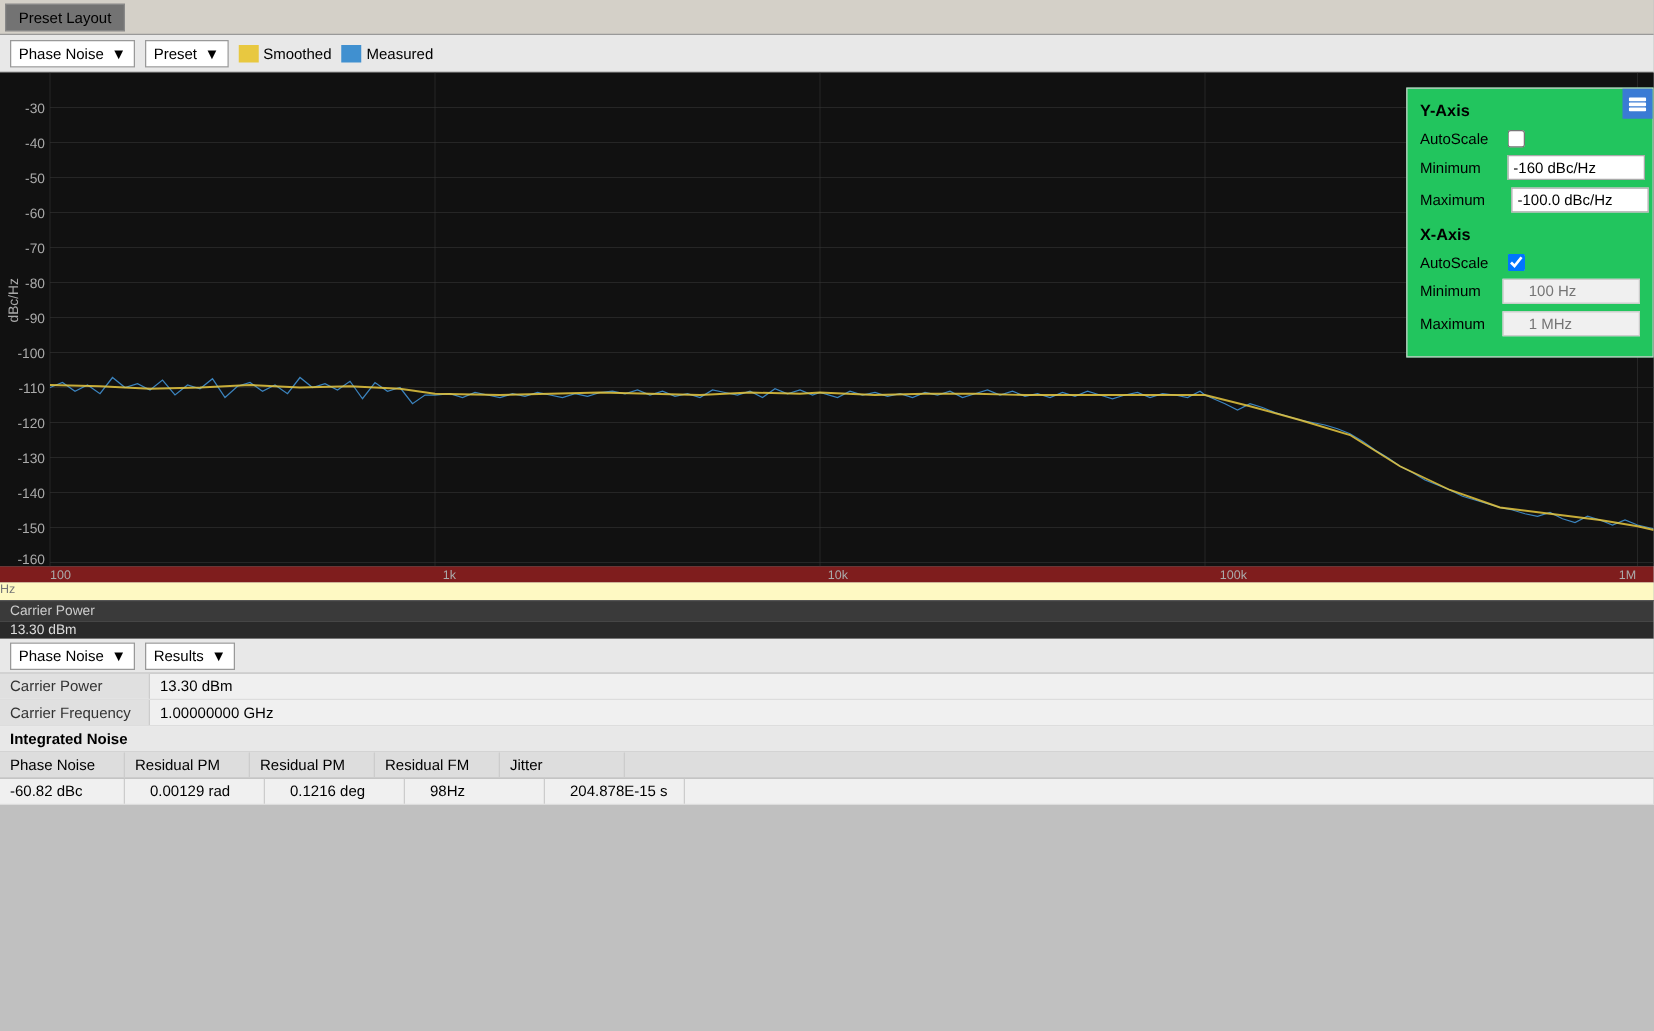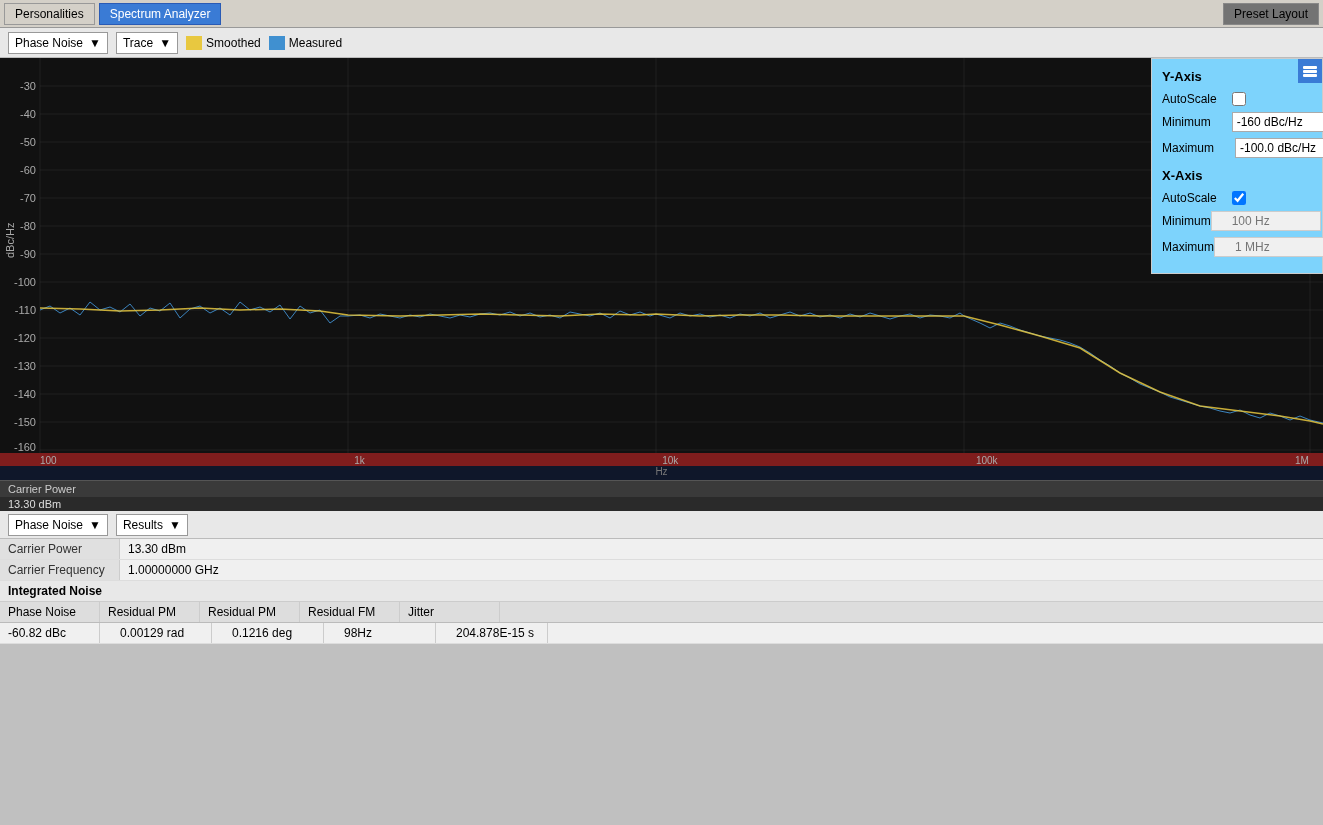--- a/index.html
+++ b/index.html
@@ -84,22 +84,22 @@
       min-width: 100px;
     }
     .table-data-row { display: flex; border-bottom: 1px solid #ddd; gap: 12px; }
     .table-data-cell {
       padding: 3px 8px; font-size: 12px; border-right: 1px solid #ccc;
       min-width: 100px;
     }
 
     
     .axis-panel {
-      position: absolute; right: 0; top: 0;
-      background: #7dd3fc; border: 1px solid #ccc; width: 172px;
+      position: absolute; right: 0; top: 12px;
+      background: #22c55e; border: 1px solid #ccc; width: 198px;
       padding: 10px; z-index: 10;
     }
     .panel-section-title { font-size: 13px; font-weight: bold; margin-bottom: 8px; }
     .panel-row { display: flex; align-items: center; margin-bottom: 6px; }
     .panel-label { width: 70px; font-size: 12px; }
     .panel-input {
       border: 1px solid #aaa; padding: 2px 4px; font-size: 12px;
       width: 110px; background: #fff; margin-left: 21px;
     }
     .panel-input-disabled {
@@ -110,34 +110,30 @@
     .panel-icon-btn {
       position: absolute; top: 0; right: 0; width: 24px; height: 24px;
       background: #3a7bd5; border: none; cursor: pointer;
       display: flex; align-items: center; justify-content: center;
     }
   </style>
 </head>
 <body>
 
 <div class="top-bar">
-  <div class="top-bar-left">
-    <button class="btn-flat">Personalities</button>
-    <button class="btn-flat btn-active">Spectrum Analyzer</button>
-  </div>
   <button class="btn-preset">Preset Layout</button>
 </div>
 
 <div class="toolbar">
   <div class="toolbar-dropdown">
     <span>Phase Noise</span>
     <span class="arrow-down">▼</span>
   </div>
   <div class="toolbar-dropdown">
-    <span>Trace</span>
+    <span>Preset</span>
     <span class="arrow-down">▼</span>
   </div>
   <div class="legend-item">
     <div class="legend-box" style="background:#e8c840;"></div>
     <span>Smoothed</span>
   </div>
   <div class="legend-item">
     <div class="legend-box" style="background:#4090d0;"></div>
     <span>Measured</span>
   </div>
@@ -245,21 +241,21 @@
   </div>
 </div>
 
 <div style="background:#7f1d1d; display:flex; padding: 2px 0 0 40px; color:#aaa; font-size:10px; font-family:Arial; justify-content:space-between; padding-right:14px;">
   <span>100</span>
   <span>1k</span>
   <span>10k</span>
   <span>100k</span>
   <span>1M</span>
 </div>
-<div style="background:#0f172a; text-align:center; color:#777; font-size:10px; font-family:Arial; padding-bottom:3px;">Hz</div>
+<div style="background:#fef9c3; color:#777; font-size:10px; font-family:Arial; padding-bottom:3px;">Hz</div>
 
 <div class="carrier-power-bar">
   <span>Carrier Power</span>
 </div>
 <div class="carrier-power-value">13.30 dBm</div>
 
 <div class="bottom-toolbar">
   <div class="toolbar-dropdown">
     <span>Phase Noise</span>
     <span class="arrow-down">▼</span>

